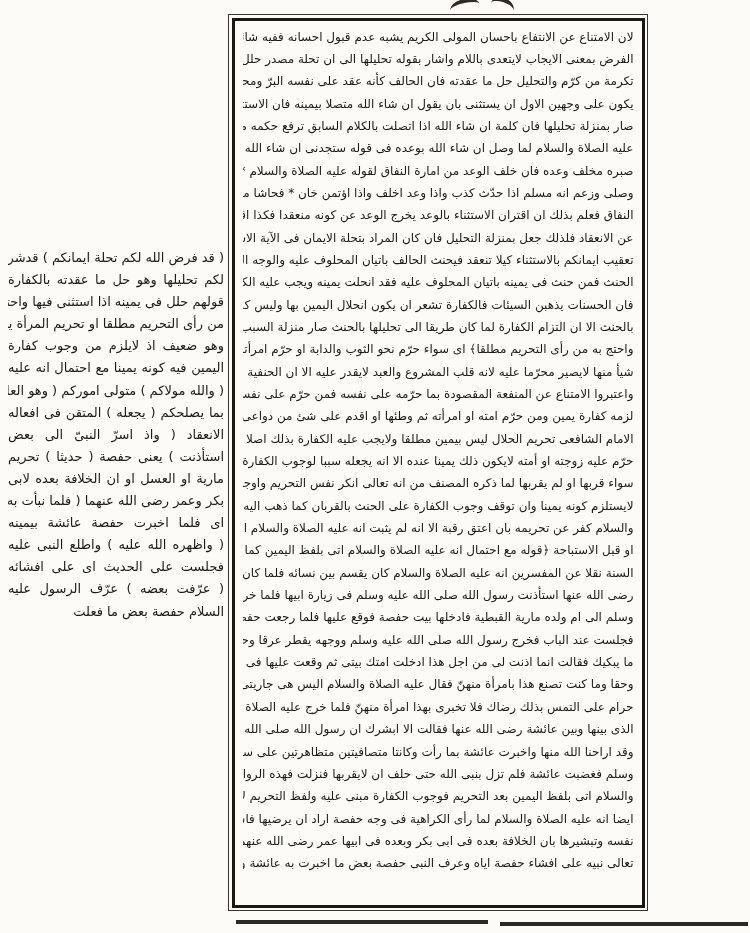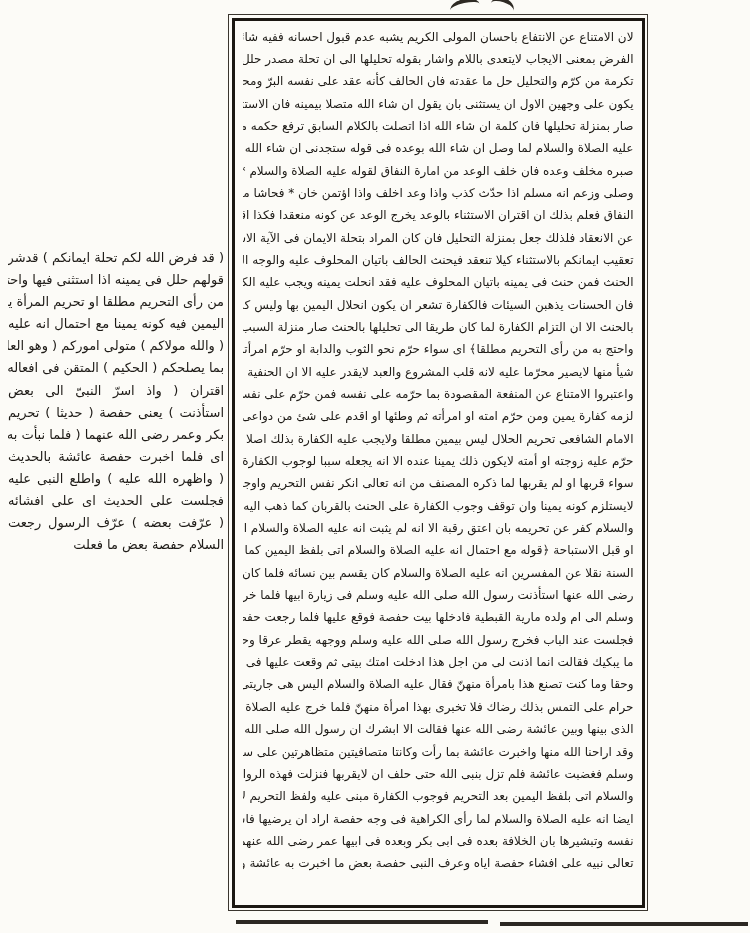--- a/index.html
+++ b/index.html
@@ -61,32 +61,35 @@
 <body>
 
 <div class="paper">
 
   <div class="orn orn1"></div>
   <div class="orn orn2"></div>
 
   <div class="margin-note">
     <div>
         <div class="mline">( قد فرض الله لكم تحلة ايمانكم ) قدشرع</div>
+        <div class="mline">لكم تحليلها وهو حل ما عقدته بالكفارة</div>
         <div class="mline">قولهم حلل فى يمينه اذا استثنى فيها واحتج به</div>
         <div class="mline">من رأى التحريم مطلقا او تحريم المرأة يمينا</div>
+        <div class="mline">وهو ضعيف اذ لايلزم من وجوب كفارة</div>
         <div class="mline">اليمين فيه كونه يمينا مع احتمال انه عليه</div>
         <div class="mline">( والله مولاكم ) متولى اموركم ( وهو العليم )</div>
-        <div class="mline">بما يصلحكم ( الحكيم ) المتقن فى افعاله</div>
-        <div class="mline">اقتران ( واذ اسرّ النبىّ الى بعض</div>
+        <div class="mline">بما يصلحكم ( يجعله ) المتقن فى افعاله</div>
+        <div class="mline">الانعقاد ( واذ اسرّ النبىّ الى بعض</div>
         <div class="mline">استأذنت ) يعنى حفصة ( حديثا ) تحريم</div>
+        <div class="mline">مارية او العسل او ان الخلافة بعده لابى</div>
         <div class="mline">بكر وعمر رضى الله عنهما ( فلما نبأت به )</div>
-        <div class="mline">اى فلما اخبرت حفصة عائشة بالحديث</div>
+        <div class="mline">اى فلما اخبرت حفصة عائشة بيمينه</div>
         <div class="mline">( واظهره الله عليه ) واطلع النبى عليه</div>
         <div class="mline">فجلست على الحديث اى على افشائه</div>
-        <div class="mline">( عرّفت بعضه ) عرّف الرسول رجعت</div>
+        <div class="mline">( عرّفت بعضه ) عرّف الرسول عليه</div>
         <div class="mline">السلام حفصة بعض ما فعلت</div>
       </div>
   </div>
 
   <div class="frame">
     <div class="frame-inner">
       <div class="main-lines">
         <div>
             <div class="tline">لان الامتناع عن الانتفاع باحسان المولى الكريم يشبه عدم قبول احسانه ففيه شائبة سوء الادب فلذلك</div>
             <div class="tline">الفرض بمعنى الايجاب لايتعدى باللام واشار بقوله تحليلها الى ان تحلة مصدر حلل بتضعيف العين اصله تحللة نحو</div>

